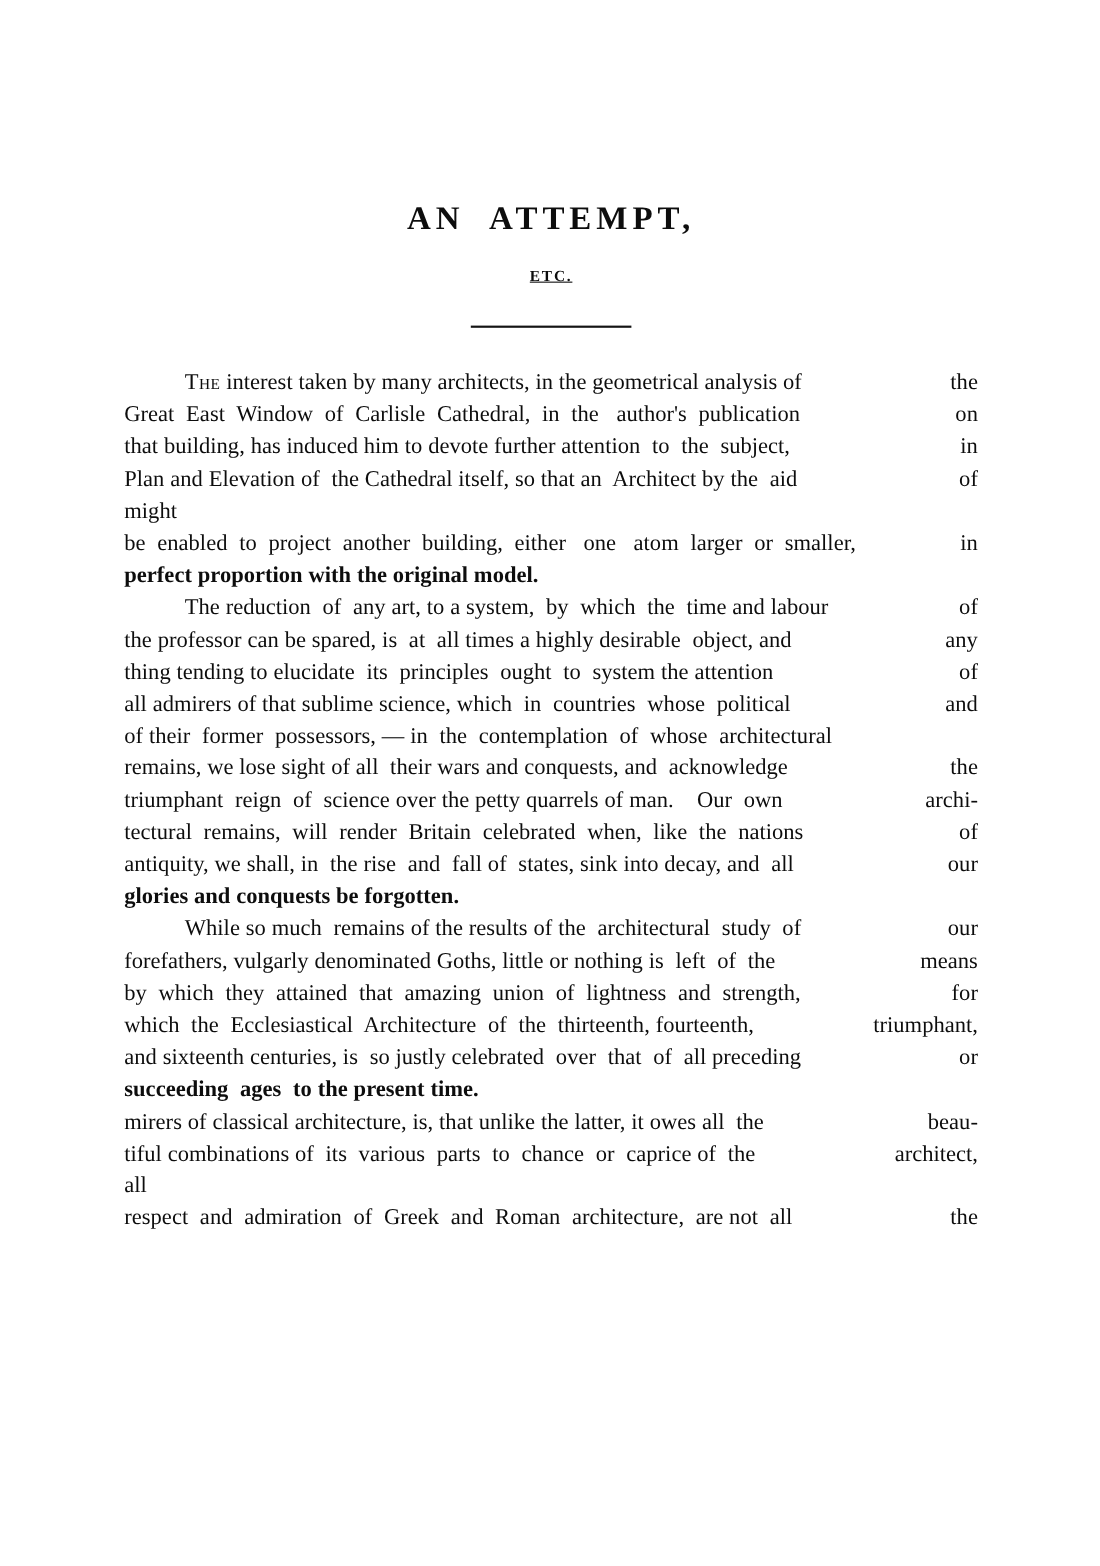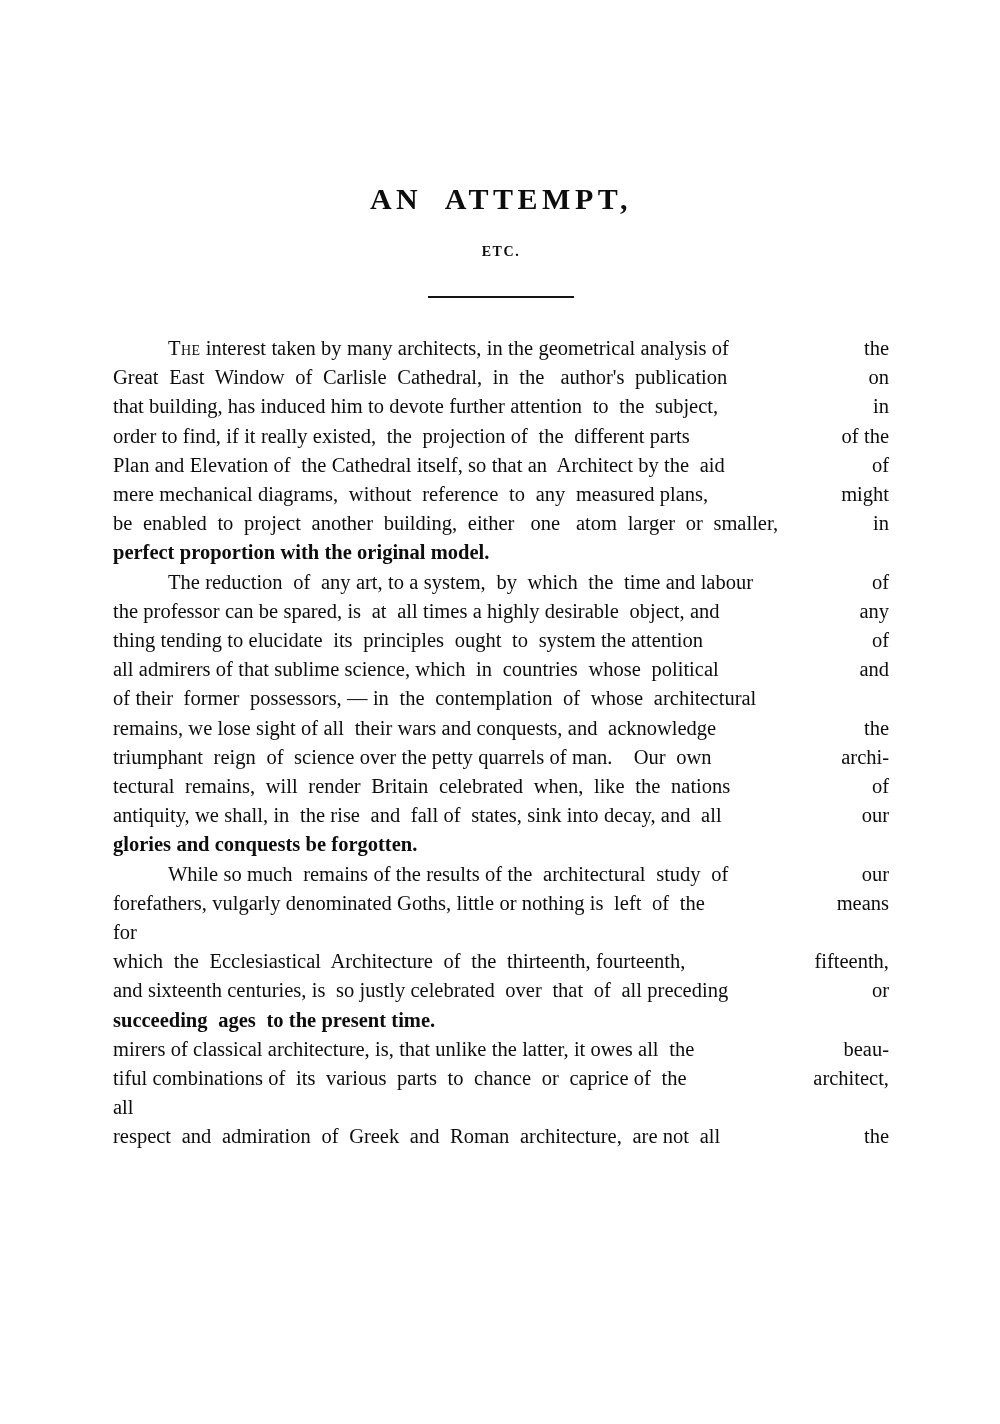--- a/index.html
+++ b/index.html
@@ -47,20 +47,21 @@
   .doc-subtitle {
     font-size: 14px;
     font-weight: 700;
     letter-spacing: 1.6px;
     margin: 0;
     padding: 0;
     position: absolute;
     left: 0;
     top: 60px;
     width: 776px;
+    text-decoration: underline;
   }
 
   .rule-wrap {
     position: absolute;
     left: 0;
     top: 112px;
     width: 776px;
     display: flex;
     justify-content: center;
   }
@@ -129,45 +130,44 @@
       <hr class="rule">
     </div>
   </div>
 
   <div class="body-text">
 
     <p class="para">
       <span class="ln just"><span><span class="indent"></span><span class="smallcaps">The</span> <span>interest taken by many architects, in the geometrical analysis of</span></span><span>the</span></span>
       <span class="ln just"><span>Great  East  Window  of  Carlisle  Cathedral,  in  the   author's  publication</span><span>on</span></span>
       <span class="ln just"><span>that building, has induced him to devote further attention  to  the  subject,</span><span>in</span></span>
-      <span class="ln just"><span>order to find, if it really existed,  the  projection of  the  different parts</span><span>of the</span></span>
       <span class="ln just"><span>Plan and Elevation of  the Cathedral itself, so that an  Architect by the  aid</span><span>of</span></span>
-      <span class="ln just"><span>mere mechanical diagrams,  without  reference  to  any  measured plans,</span><span>might</span></span>
+      <span class="ln just"><span>might</span></span>
       <span class="ln just"><span>be  enabled  to  project  another  building,  either   one   atom  larger  or  smaller,</span><span>in</span></span>
       <span class="ln last">perfect proportion with the original model.</span>
     </p>
 
     <p class="para">
       <span class="ln just"><span><span class="indent"></span><span>The reduction  of  any art, to a system,  by  which  the  time and labour</span></span><span>of</span></span>
       <span class="ln just"><span>the professor can be spared, is  at  all times a highly desirable  object, and</span><span>any</span></span>
       <span class="ln just"><span>thing tending to elucidate  its  principles  ought  to  system the attention</span><span>of</span></span>
       <span class="ln just"><span>all admirers of that sublime science, which  in  countries  whose  political</span><span>and</span></span>
       <span class="ln">of their  former  possessors, — in  the  contemplation  of  whose  architectural</span>
       <span class="ln just"><span>remains, we lose sight of all  their wars and conquests, and  acknowledge</span><span>the</span></span>
       <span class="ln just"><span>triumphant  reign  of  science over the petty quarrels of man.    Our  own</span><span>archi-</span></span>
       <span class="ln just"><span>tectural  remains,  will  render  Britain  celebrated  when,  like  the  nations</span><span>of</span></span>
       <span class="ln just"><span>antiquity, we shall, in  the rise  and  fall of  states, sink into decay, and  all</span><span>our</span></span>
       <span class="ln last">glories and conquests be forgotten.</span>
     </p>
 
     <p class="para">
       <span class="ln just"><span><span class="indent"></span><span>While so much  remains of the results of the  architectural  study  of</span></span><span>our</span></span>
       <span class="ln just"><span>forefathers, vulgarly denominated Goths, little or nothing is  left  of  the</span><span>means</span></span>
-      <span class="ln just"><span>for</span></span>
-      <span class="ln just"><span>which  the  Ecclesiastical  Architecture  of  the  thirteenth, fourteenth,</span><span>fifteenth,</span></span>
+      <span class="ln just"><span>by  which  they  attained  that  amazing  union  of  lightness  and  strength,</span><span>for</span></span>
+      <span class="ln just"><span>which  the  Ecclesiastical  Architecture  of  the  thirteenth, fourteenth,</span><span>triumphant,</span></span>
       <span class="ln just"><span>and sixteenth centuries, is  so justly celebrated  over  that  of  all preceding</span><span>or</span></span>
       <span class="ln last">succeeding  ages  to the present time.</span>
     </p>
 
     <p class="para">
       <span class="ln just"><span>mirers of classical architecture, is, that unlike the latter, it owes all  the</span><span>beau-</span></span>
       <span class="ln just"><span>tiful combinations of  its  various  parts  to  chance  or  caprice of  the</span><span>architect,</span></span>
       <span class="ln just"><span>all</span></span>
       <span class="ln just"><span>respect  and  admiration  of  Greek  and  Roman  architecture,  are not  all</span><span>the</span></span>
     </p>

